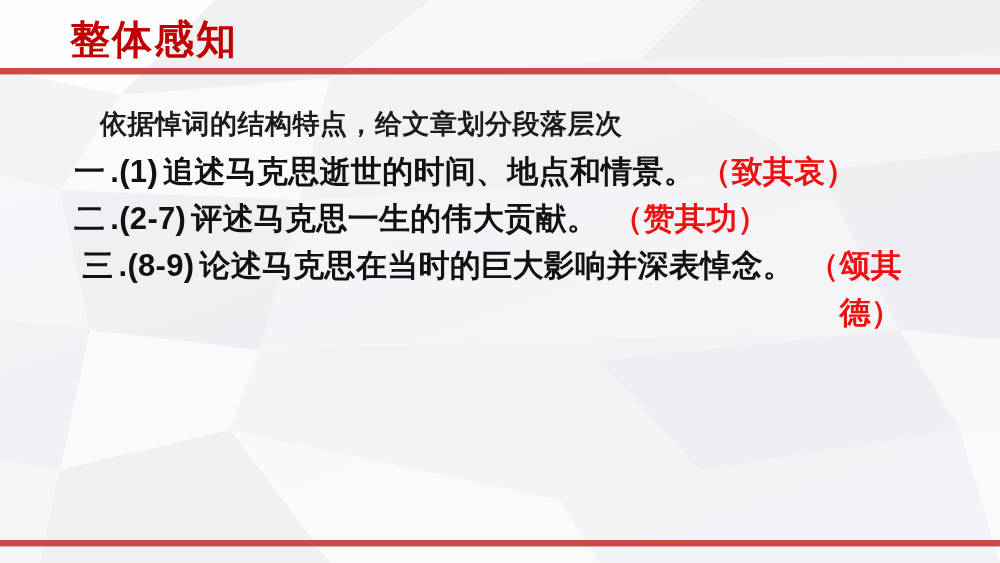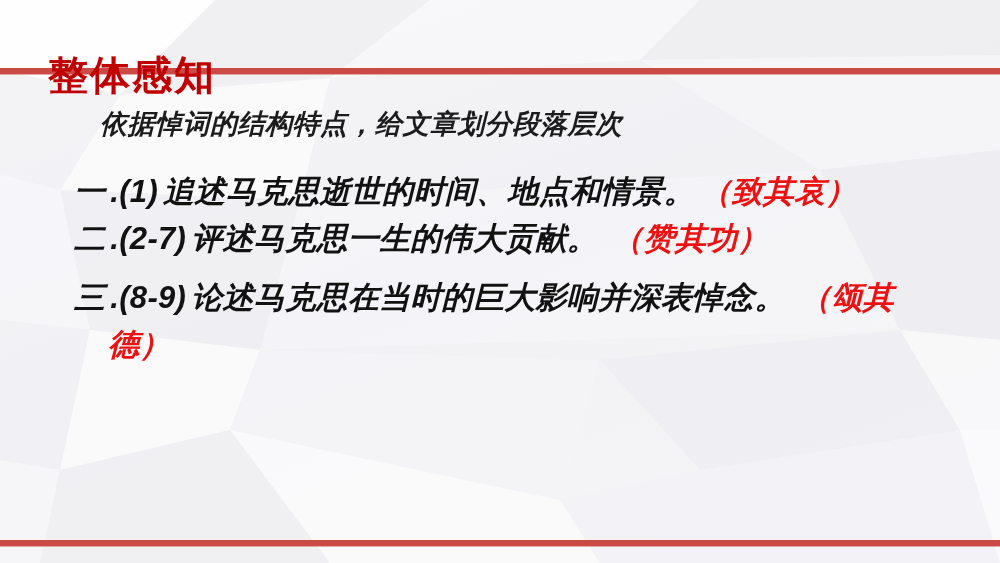--- a/index.html
+++ b/index.html
@@ -44,64 +44,62 @@
     height: 6px;
   }
   .rule-bottom {
     top: 540px;
     height: 6px;
   }
 
   
   .title {
     position: absolute;
-    left: 48px;
+    left: 70px;
     top: 14px;
     font-size: 40px;
     line-height: 50px;
     font-weight: 700;
     color: #c00000;
     letter-spacing: 2px;
     white-space: nowrap;
-    margin-top: 36px;
   }
 
   
   .body-block {
     position: absolute;
     left: 0;
     top: 104px;
     width: 924px;
     padding: 0 22px 0 74px;
     box-sizing: border-box;
-    font-style: italic;
   }
 
   .prompt-line {
     font-size: 27px;
     line-height: 40px;
     font-weight: 700;
     color: #1c1c1c;
     padding-left: 26px;
     letter-spacing: 0.5px;
     white-space: nowrap;
   }
 
   .item {
     font-size: 31px;
     line-height: 47px;
     font-weight: 700;
     color: #121212;
     letter-spacing: 0.3px;
     padding-left: 34px;
     text-indent: -34px;
-    margin-top: 24px;
+    margin-top: 4px;
   }
   .item.item-2 { margin-top: 0; }
-  .item.item-3 { margin-top: 12px; }
+  .item.item-3 { margin-top: 0; text-align: right; }
 
   .marker { white-space: nowrap; }
   .gap-sm { display: inline-block; width: 5px; }
   .gap-md { display: inline-block; width: 14px; }
 
   .accent {
     color: #ee1111;
   }
 </style>
 </head>

